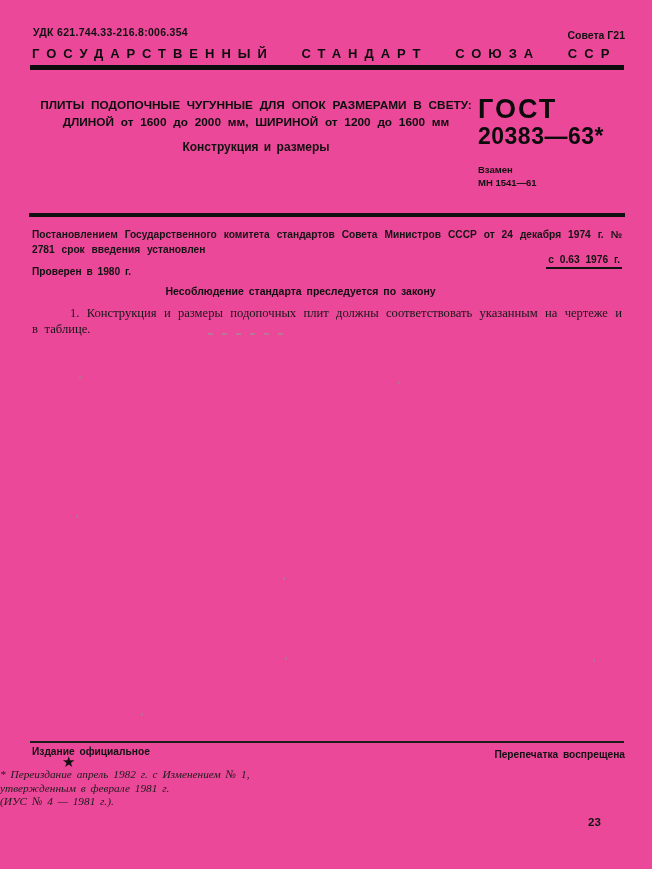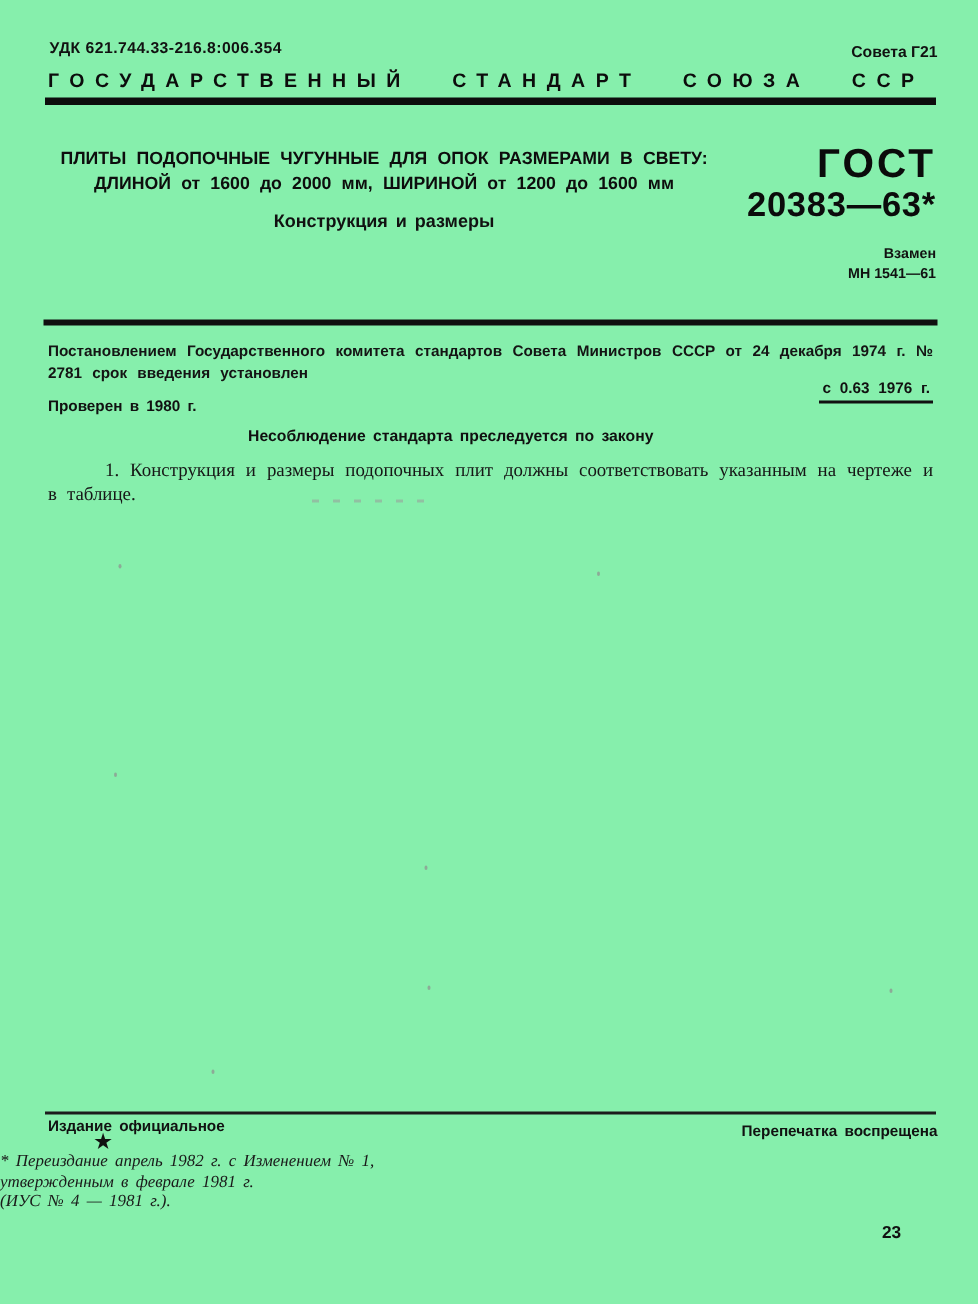--- a/index.html
+++ b/index.html
@@ -1,20 +1,20 @@
 <!DOCTYPE html>
 <html><head>
 <meta charset="utf-8">
 <style>
   html,body{margin:0;padding:0;background:#e8e8e6;}
   .page{
     position:relative;
     width:652px;height:869px;
     margin:0 auto;
-    background:#86efac;
+    background:#ec4899;
     color:#111;
     font-family:"Liberation Sans",sans-serif;
     overflow:hidden;
   }
   .abs{position:absolute;}
   
   .udk{left:33px;top:26px;font-size:10.5px;font-weight:700;letter-spacing:.3px;}
   .group{right:27px;top:29px;font-size:10.5px;font-weight:700;}
   
   .std-header{
@@ -28,21 +28,21 @@
   
   .title-block{left:40px;top:97px;width:432px;text-align:center;}
   .title-ru{font-size:11.8px;font-weight:700;line-height:17px;word-spacing:3.5px;color:#0d0d0d;}
   .subtitle-ru{margin-top:9px;font-size:12px;font-weight:700;word-spacing:2px;}
   .title-en{
     margin-top:11px;
     font-family:"Liberation Serif",serif;
     font-size:10.8px;line-height:13px;color:#1a1a1a;
   }
   
-  .designation{left:478px;top:95px;width:146px;text-align:right;}
+  .designation{left:478px;top:95px;width:146px;text-align:left;}
   .gost-word{font-size:27px;font-weight:700;letter-spacing:2px;line-height:28px;color:#0b0b0b;}
   .gost-num{font-size:23px;font-weight:700;letter-spacing:.5px;line-height:26px;white-space:nowrap;color:#0b0b0b;}
   .replaces{margin-top:14px;font-size:9.5px;font-weight:700;line-height:13px;}
   
   .decree{left:32px;top:228px;width:590px;font-size:10.2px;font-weight:700;
           line-height:14.5px;text-align:justify;word-spacing:4px;color:#141414;}
   .effective{right:30px;top:254px;font-size:10.2px;font-weight:700;
              border-bottom:2.5px solid #111;padding:0 2px 2px 2px;word-spacing:3px;}
   .checked{left:32px;top:266px;font-size:10.2px;font-weight:700;word-spacing:2px;}
   .law-notice{left:0;top:285px;width:601px;text-align:center;

